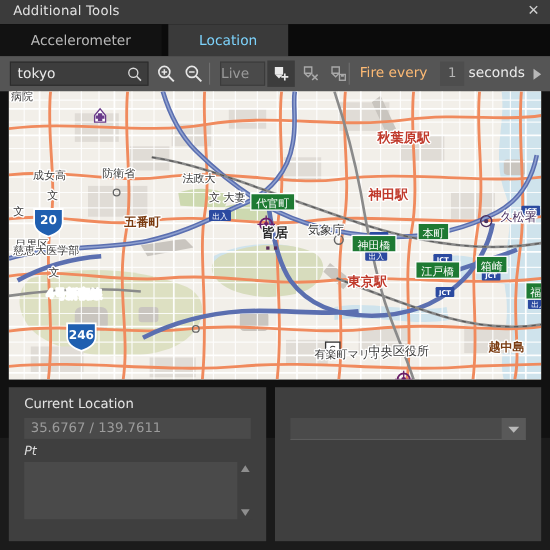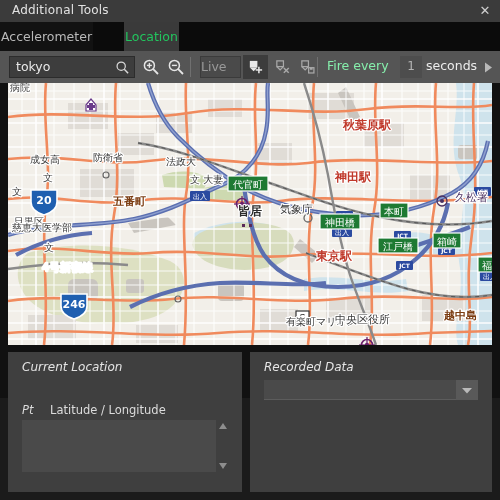--- a/index.html
+++ b/index.html
@@ -25,24 +25,24 @@
     color:#cfcfcf;font-size:13px;line-height:18px;text-align:center;cursor:pointer;
   }
 
   
   .tabstrip{
     position:absolute;left:0;top:22px;width:500px;height:29px;
     background:#0b0b0b;
   }
   .tab{
     position:absolute;top:0;height:29px;line-height:29px;
-    font-size:12.5px;padding:0 1px;cursor:pointer;color:#b9b9b9;
+    font-size:12.5px;padding:0 28px;cursor:pointer;color:#b9b9b9;
     background:#121212;box-sizing:border-box;
   }
-  .tab.active{background:#3a3a3a;color:#22c55e;}
+  .tab.active{background:#3a3a3a;color:#7dd3fc;margin-left:29px;}
   .tab.t0{left:0;}
   .tab.t1{left:124px;}
 
   
   .toolbar{
     position:absolute;left:0;top:51px;width:500px;height:32px;
     background:#555555;
   }
   .search-wrap{
     position:absolute;left:9px;top:5px;width:126px;height:22px;
@@ -74,21 +74,21 @@
   .icbtn{
     position:absolute;top:4px;width:25px;height:24px;cursor:pointer;
     display:flex;align-items:center;justify-content:center;
   }
   .icbtn.on{background:#3c3c3c;}
   .add-pt{left:243px;}
   .clr-pt{left:270px;}
   .save-pt{left:295px;}
 
   .fire-label{
-    position:absolute;left:327px;top:7px;font-size:12.5px;color:#86efac;
+    position:absolute;left:327px;top:7px;font-size:12.5px;color:#fdba74;
   }
   .fire-val{
     position:absolute;left:400px;top:5px;width:22px;height:22px;
     background:#4d4d4d;color:#b5b5b5;font-size:12px;line-height:21px;text-align:center;cursor:text;
   }
   .sec-label{position:absolute;left:426px;top:7px;font-size:12.5px;color:#ececec;text-align:center;}
   .play-tri{position:absolute;left:484px;top:11px;cursor:pointer;}
 
   
   .mapframe{
@@ -98,21 +98,21 @@
   .mapsvg{position:absolute;left:0;top:0;}
 
   
   .panel{
     position:absolute;top:352px;height:140px;
     background:#3f3f3f;
   }
   .panel-l{left:8px;width:234px;}
   .panel-r{left:250px;width:242px;}
   .panel-title{
-    position:absolute;left:14px;top:8px;font-size:12px;color:#e4e4e4;font-style:italic;
+    position:absolute;left:14px;top:8px;font-size:12px;color:#e4e4e4;
   }
   .cur-loc{
     position:absolute;left:14px;top:28px;width:206px;height:19px;
     background:#4a4a4a;color:#9c9c9c;font-size:12px;line-height:19px;
     padding-left:6px;box-sizing:border-box;cursor:text;
   }
   .col-pt{position:absolute;left:14px;top:51px;font-size:11.5px;color:#dcdcdc;font-style:italic;}
   .col-ll{position:absolute;left:42px;top:51px;font-size:11.5px;color:#dcdcdc;}
   .listbox{
     position:absolute;left:14px;top:68px;width:194px;height:52px;
@@ -459,35 +459,34 @@
             <text x="436" y="236" fill="#7a3b10" font-size="11" font-weight="bold" font-family="'DejaVu Sans',sans-serif" stroke="#ffffff" stroke-width="2.4" paint-order="stroke" stroke-linejoin="round">越中島</text>
             <text x="278" y="242" fill="#3a3a3a" font-size="10" font-weight="normal" font-family="'DejaVu Sans',sans-serif" stroke="#ffffff" stroke-width="2.4" paint-order="stroke" stroke-linejoin="round">有楽町マリオン</text>
             <text x="327" y="240" fill="#3a3a3a" font-size="11" font-weight="normal" font-family="'DejaVu Sans',sans-serif" stroke="#ffffff" stroke-width="2.4" paint-order="stroke" stroke-linejoin="round">中央区役所</text>
           </g>
       </g>
     </svg>
   </div>
 
   <div class="panel panel-l">
     <div class="panel-title">Current Location</div>
+    <div class="cur-loc">35.6767 / 139.7611</div>
     <div class="col-pt">Pt</div>
-    <div class="col-ll">Latitude / Longitude</div>
     <div class="listbox"></div>
     <div class="vscroll">
       <svg class="arw up" viewBox="0 0 10 8">
         <path d="M5 1 L9 7 L1 7 Z" fill="#8e8e8e"></path>
       </svg>
       <svg class="arw dn" viewBox="0 0 10 8">
         <path d="M5 7 L1 1 L9 1 Z" fill="#8e8e8e"></path>
       </svg>
     </div>
   </div>
 
   <div class="panel panel-r">
-    <div class="panel-title">Recorded Data</div>
     <div class="combo">
       <span class="combo-val"></span>
       <span class="combo-arrow">
         <svg width="10" height="7" viewBox="0 0 10 7">
             <path d="M0 1 L10 1 L5 6.5 Z" fill="#b9b9b9"></path>
           </svg>
       </span>
     </div>
   </div>
 

